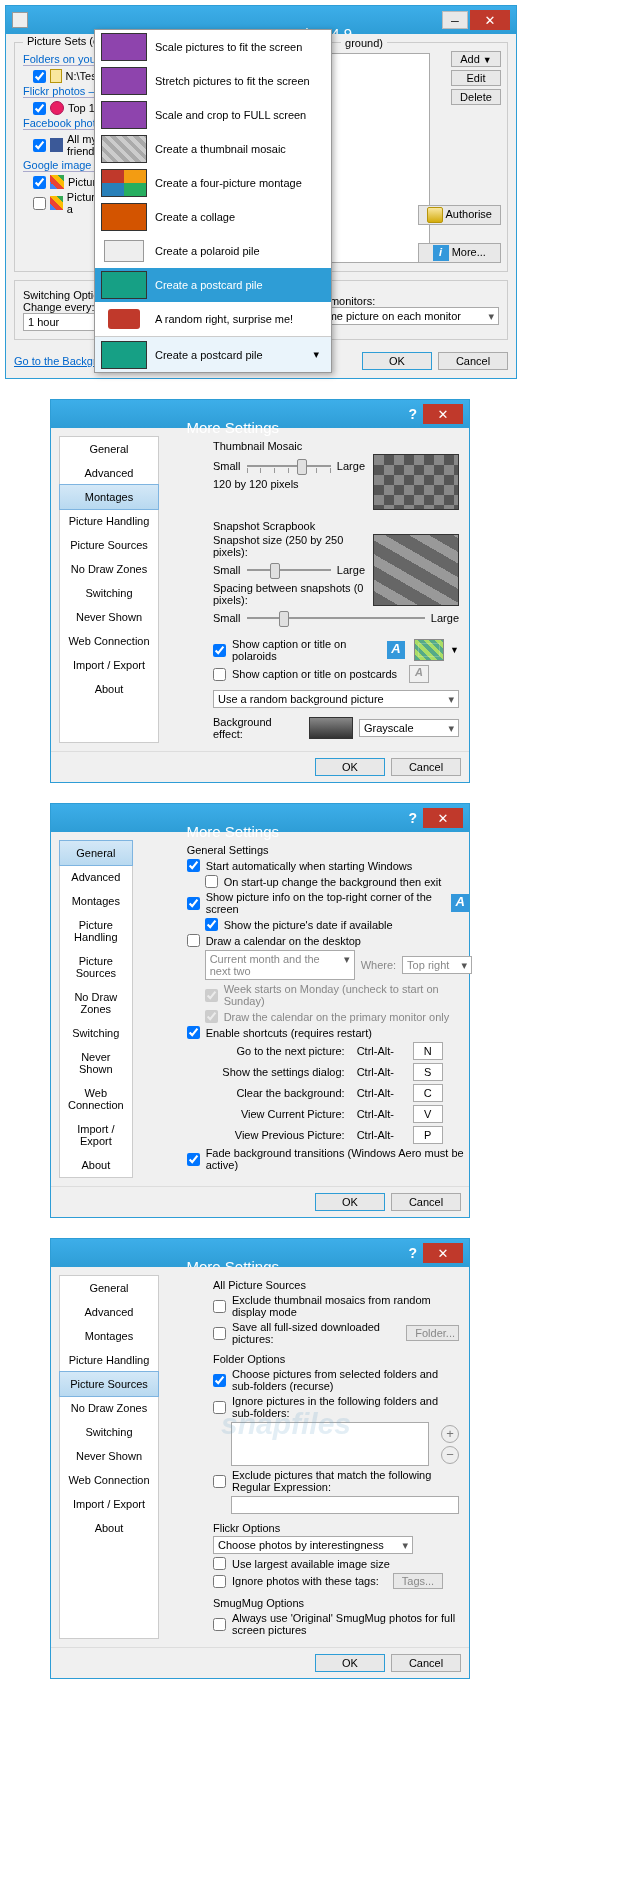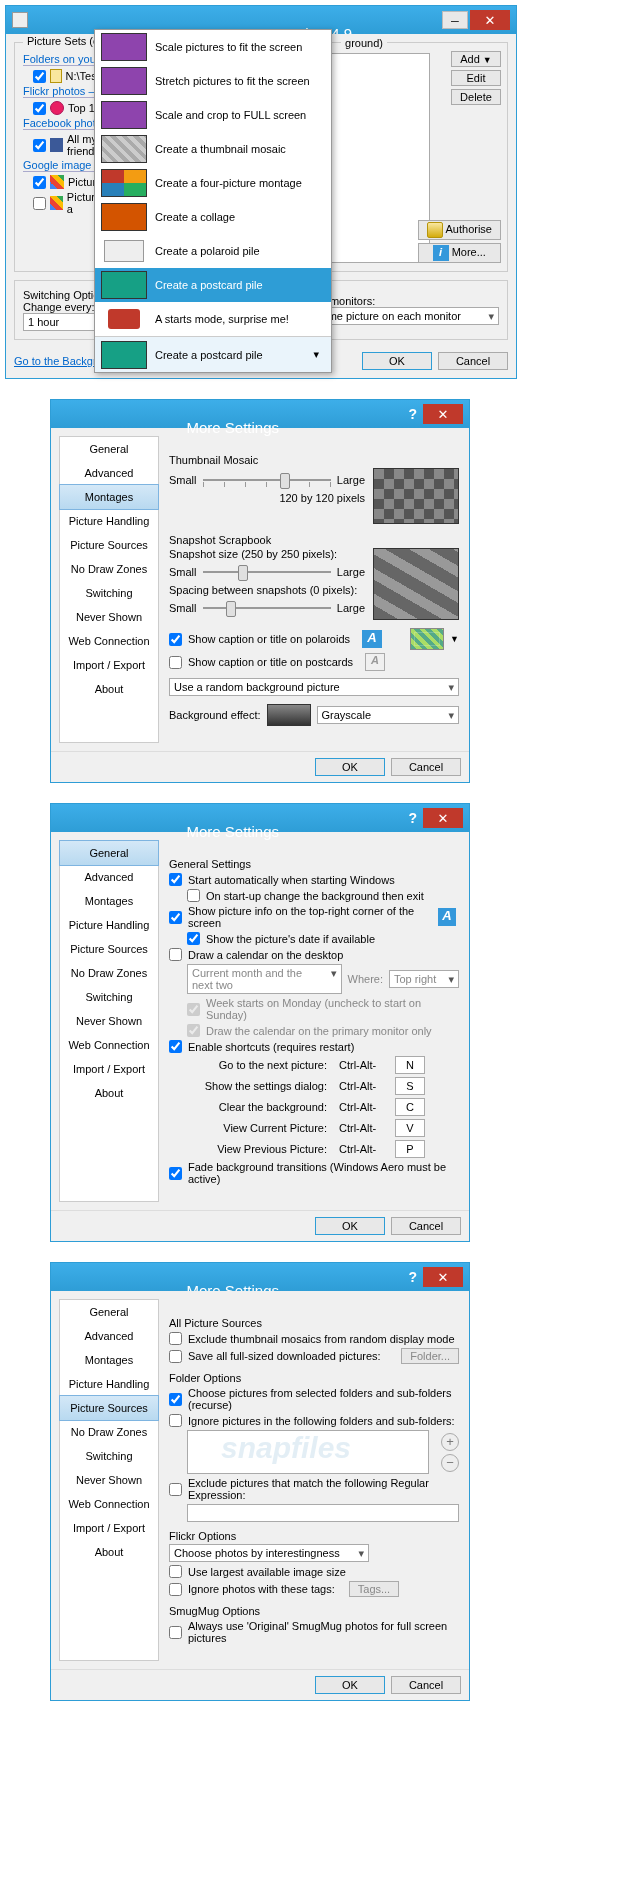--- a/index.html
+++ b/index.html
@@ -39,21 +39,21 @@
 .popmenu .mi.first .thumb { outline: 2px solid #ffeb3b; }
 .popmenu .dice { width: 32px; height: 20px; background: #c0392b; border-radius:3px; margin:0 15px 0 7px;}
 .popmenu .combosel { display:flex; align-items:center; padding: 4px 6px; height:36px; background:#eaf4fb; border-top:1px solid #ccc;}
 .popmenu .combosel .thumb { width:46px; height:28px; background:#777; margin-right:8px; border:1px solid #333;}
 .popmenu .combosel::after { content:"▾"; margin-left:auto; margin-right:6px;}
 
 .tabpane { display:flex; background:#f0f0f0;}
 .tabs { width: 100px; background:#fff; border:1px solid #ccc; margin:8px 0 8px 8px;text-align:center;}
 .tabs .tab { padding: 6px 8px; cursor:pointer; border-bottom:0px solid #eee;}
 .tabs .tab.active { background: linear-gradient(#d4e8f7,#b8d9f0); border:1px solid #7eb4e0; margin:-1px;}
-.tcontent { flex:1; padding: 22px 10px; }
+.tcontent { flex:1; padding: 8px 10px; margin-left: 44px; }
 .subh { margin: 4px 0 2px; }
 .sliderrow { display:flex; align-items:center; gap:6px; margin:2px 0;}
 .slider { flex:1; height:20px; position:relative; }
 .slider .track { position:absolute; left:0; right:0; top:9px; height:2px; background:#999;}
 .slider .ticks { position:absolute; left:0; right:0; top:12px; display:flex; justify-content:space-between;}
 .slider .ticks span { width:1px; height:5px; background:#999;}
 .slider .thumb { position:absolute; top:3px; width:10px; height:16px; background:#e0e0e0; border:1px solid #888; border-radius:2px;}
 .prevbox { width:86px; height:56px; background:#666; border:1px solid #333; float:right; margin-left:8px;}
 .row { display:flex; align-items:center; gap:6px; margin:3px 0;}
 .indent { margin-left: 18px;}
@@ -118,21 +118,21 @@
           </div>
    </div>
 
    <div style="position:absolute; left:215px; top:10px; width:200px; height:210px; background:#fff; border:1px solid #aaa;"></div>
 
    <div style="position:absolute; right:6px; top:8px; display:flex; flex-direction:column; gap:3px;">
     <div class="btn sm"><span>Add</span> <span style="font-size:9px;">▼</span></div>
     <div class="btn sm">Edit</div>
     <div class="btn sm">Delete</div>
    </div>
-   <div style="position:absolute; right:6px; bottom:8px; display:flex; flex-direction:column; gap:3px;">
+   <div style="position:absolute; right:6px; bottom:8px; display:flex; flex-direction:column; gap:18px;">
     <div class="btn sm"><span class="ficon ylock"></span><span>Authorise</span></div>
     <div class="btn sm"><span class="ficon bluee">i</span><span>More...</span></div>
    </div>
   </div>
   <div class="groupbox" style="display:flex; align-items:center; gap:30px;">
    <div>
     <div>Switching Options</div>
     <div>Change every:</div>
     <div class="select" style="min-width:150px;">1 hour</div>
    </div>
@@ -177,21 +177,21 @@
    <div class="mi">
           <div class="thumb" style="background:#eee; border:3px solid #fff; box-shadow:inset 0 0 0 1px #999;"></div>
           <span>Create a polaroid pile</span>
         </div>
    <div class="mi sel">
           <div class="thumb" style="background:#16a085;"></div>
           <span>Create a postcard pile</span>
         </div>
    <div class="mi">
           <div class="dice"></div>
-          <span>A starts mode, surprise me!</span>
+          <span>A random right, surprise me!</span>
         </div>
    <div class="combosel">
           <div class="thumb" style="background:#16a085;"></div>
           <span>Create a postcard pile</span>
         </div>
   </div>
  </div>
 </div>
 
 <div class="win" style="width:420px; margin-left:50px;">
@@ -228,21 +228,21 @@
                 <span></span>
                 <span></span>
                 <span></span>
                 <span></span>
                 <span></span>
               </div>
               <div class="thumb" style="left:60%;"></div>
             </div>
      <span>Large</span>
           </div>
-    <div style="text-align:right;">120 by 120 pixels</div>
+    <div style="text-align:left;">120 by 120 pixels</div>
    </div>
    <div class="subh" style="margin-top:10px;">Snapshot Scrapbook</div>
    <div style="overflow:hidden;">
     <div class="prevbox" style="height:72px; background:repeating-linear-gradient(30deg,#666,#666 12px,#999 12px,#999 22px);"></div>
     <div>Snapshot size (250 by 250 pixels):</div>
     <div class="sliderrow">
             <span>Small</span>
      <div class="slider">
               <div class="track"></div>
               <div class="thumb" style="left:28%;"></div>

